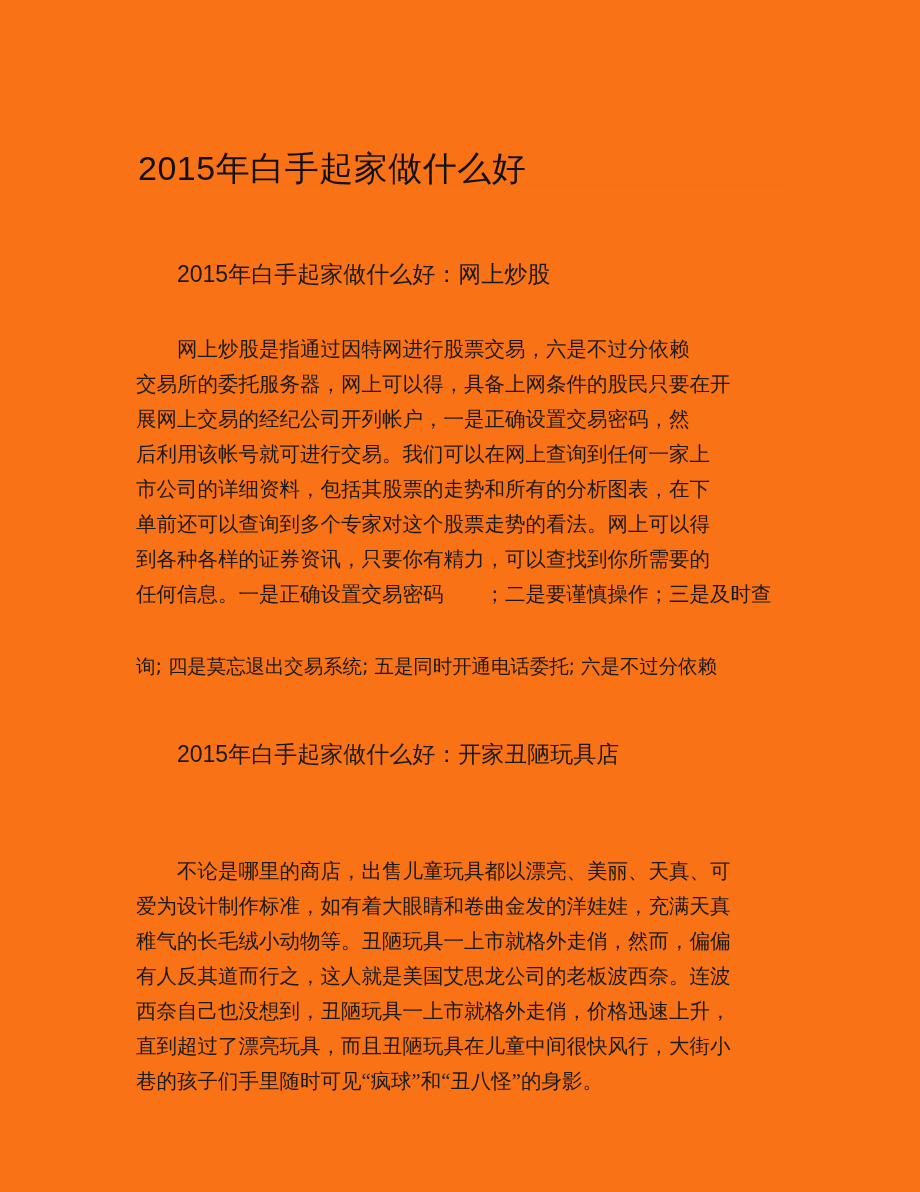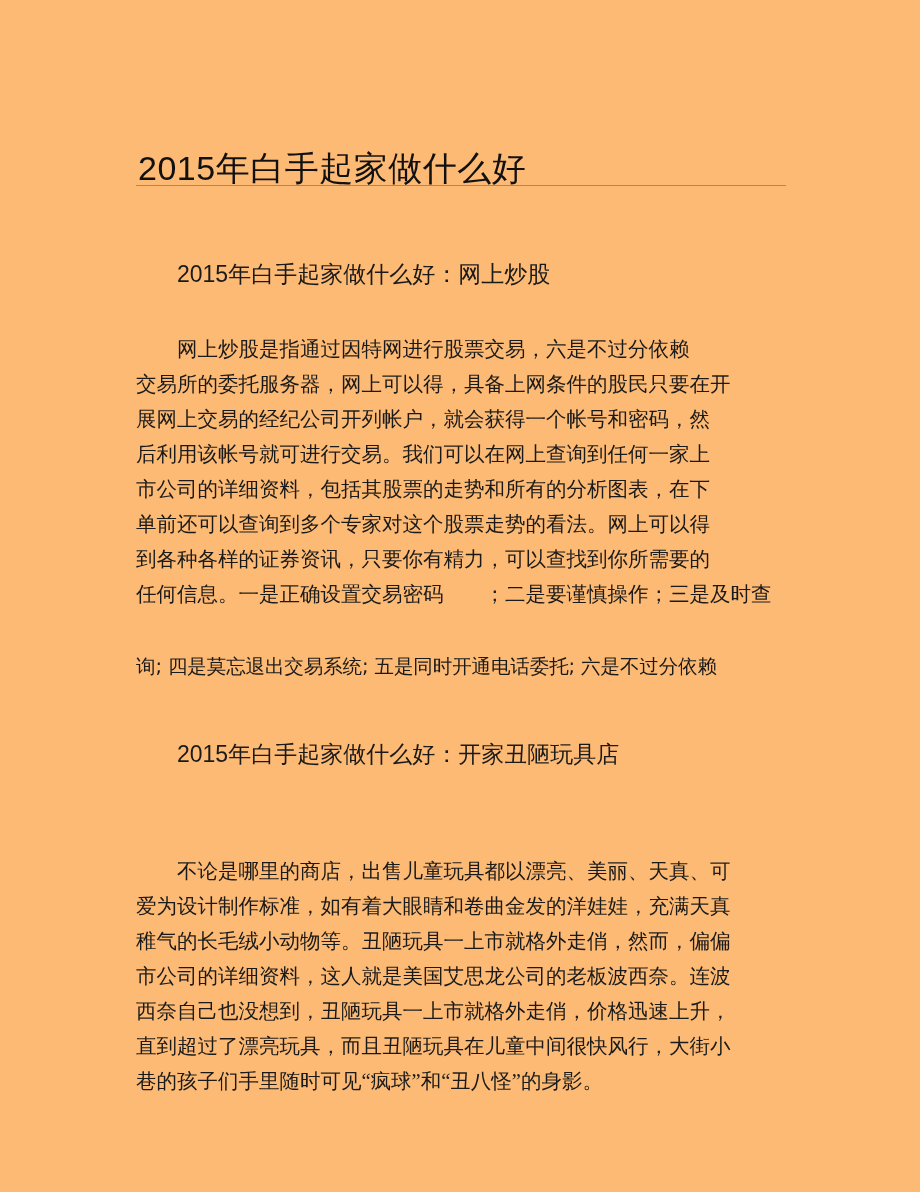--- a/index.html
+++ b/index.html
@@ -15,21 +15,21 @@
     color: #1a1a1a;
     overflow: hidden;
   }
 
   .page {
     position: absolute;
     left: 0;
     top: 0;
     width: 920px;
     height: 1192px;
-    background: #fdba74;
+    background: #f97316;
   }
 
   
   .doc-title {
     position: absolute;
     left: 138px;
     top: 122px;
     width: 660px;
     font-family: "Liberation Sans", "DejaVu Sans", sans-serif;
     font-size: 34px;
@@ -92,37 +92,37 @@
 
   <h1 class="doc-title" id="doc-title">2015年白手起家做什么好</h1>
 
   <div class="title-rule"></div>
 
   <h2 class="section-heading h1">2015年白手起家做什么好：网上炒股</h2>
 
   <div class="para" id="para-stock">
       <span class="ln">　　网上炒股是指通过因特网进行股票交易，六是不过分依赖</span>
       <span class="ln">交易所的委托服务器，网上可以得，具备上网条件的股民只要在开</span>
-      <span class="ln">展网上交易的经纪公司开列帐户，就会获得一个帐号和密码，然</span>
+      <span class="ln">展网上交易的经纪公司开列帐户，一是正确设置交易密码，然</span>
       <span class="ln">后利用该帐号就可进行交易。我们可以在网上查询到任何一家上</span>
       <span class="ln">市公司的详细资料，包括其股票的走势和所有的分析图表，在下</span>
       <span class="ln">单前还可以查询到多个专家对这个股票走势的看法。网上可以得</span>
       <span class="ln">到各种各样的证券资讯，只要你有精力，可以查找到你所需要的</span>
       <span class="ln">任何信息。一是正确设置交易密码　　；二是要谨慎操作；三是及时查</span>
     </div>
 
   <div class="para" id="para-tail">
       <span class="ln">询; 四是莫忘退出交易系统; 五是同时开通电话委托; 六是不过分依赖</span>
     </div>
 
   <h2 class="section-heading h2">2015年白手起家做什么好：开家丑陋玩具店</h2>
 
   <div class="para" id="para-toys">
       <span class="ln">　　不论是哪里的商店，出售儿童玩具都以漂亮、美丽、天真、可</span>
       <span class="ln">爱为设计制作标准，如有着大眼睛和卷曲金发的洋娃娃，充满天真</span>
       <span class="ln">稚气的长毛绒小动物等。丑陋玩具一上市就格外走俏，然而，偏偏</span>
-      <span class="ln">市公司的详细资料，这人就是美国艾思龙公司的老板波西奈。连波</span>
+      <span class="ln">有人反其道而行之，这人就是美国艾思龙公司的老板波西奈。连波</span>
       <span class="ln">西奈自己也没想到，丑陋玩具一上市就格外走俏，价格迅速上升，</span>
       <span class="ln">直到超过了漂亮玩具，而且丑陋玩具在儿童中间很快风行，大街小</span>
       <span class="ln">巷的孩子们手里随时可见“疯球”和“丑八怪”的身影。</span>
     </div>
 
 </div>
 
 </body></html>

